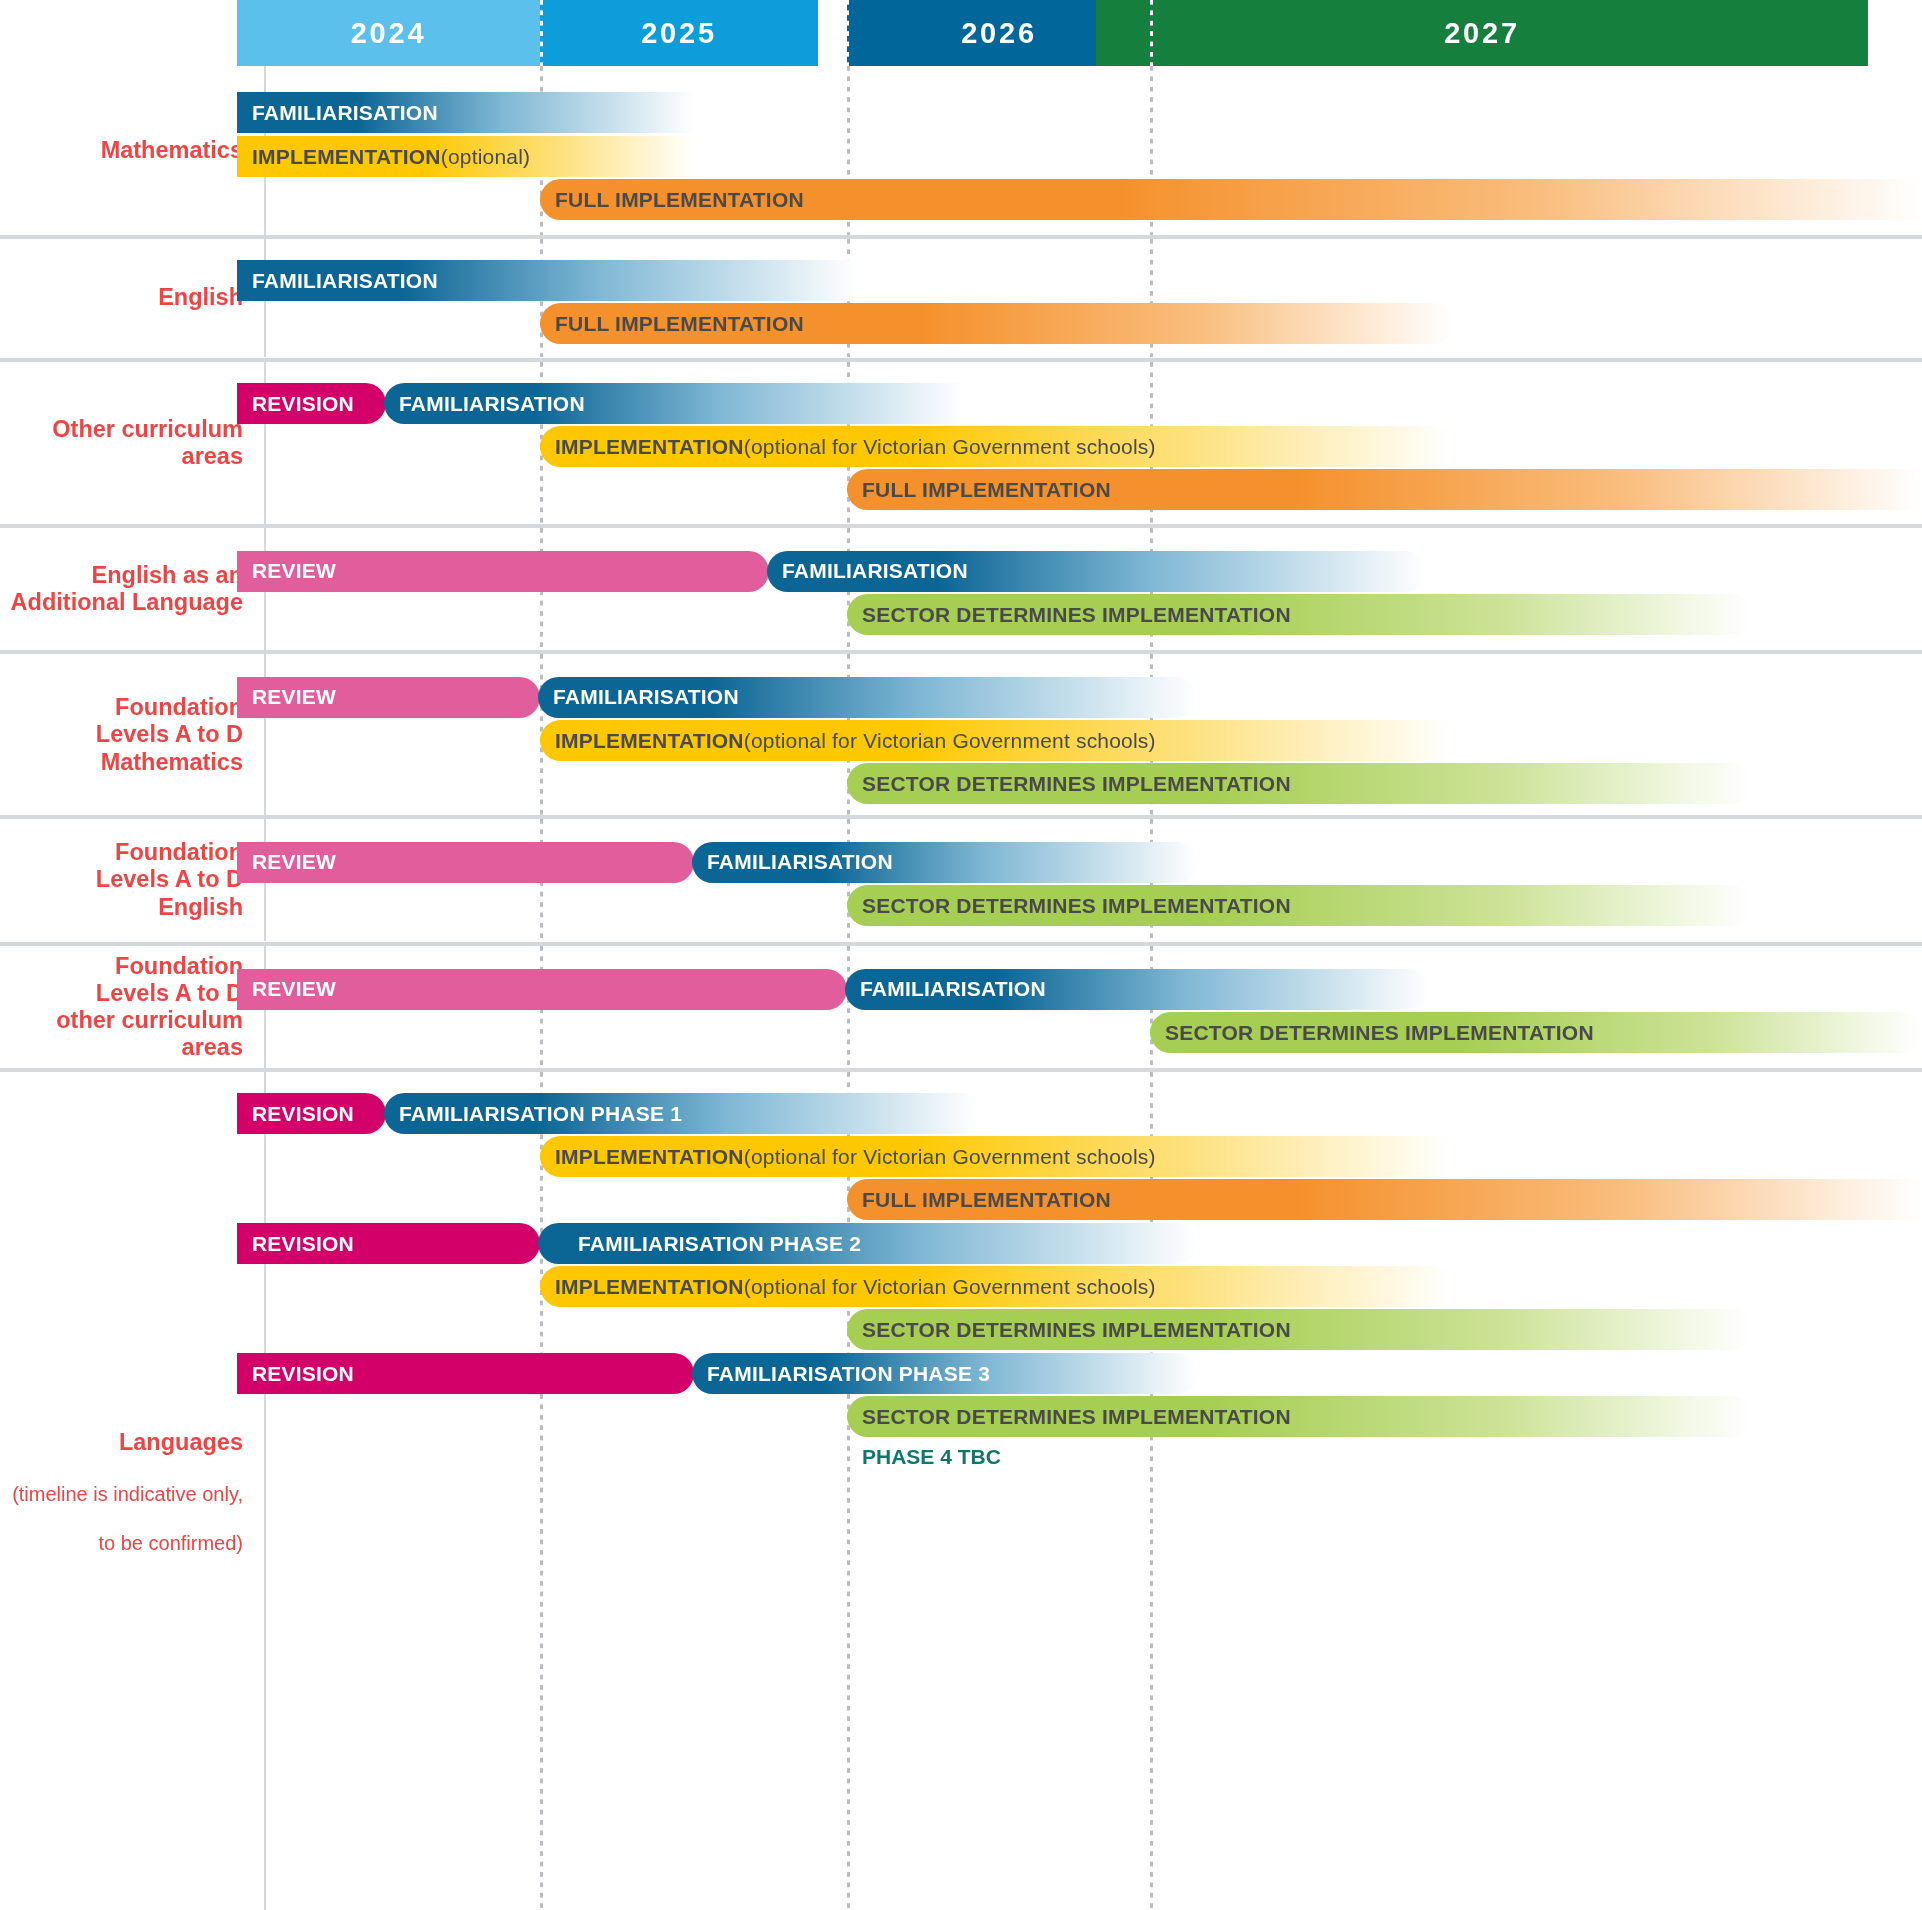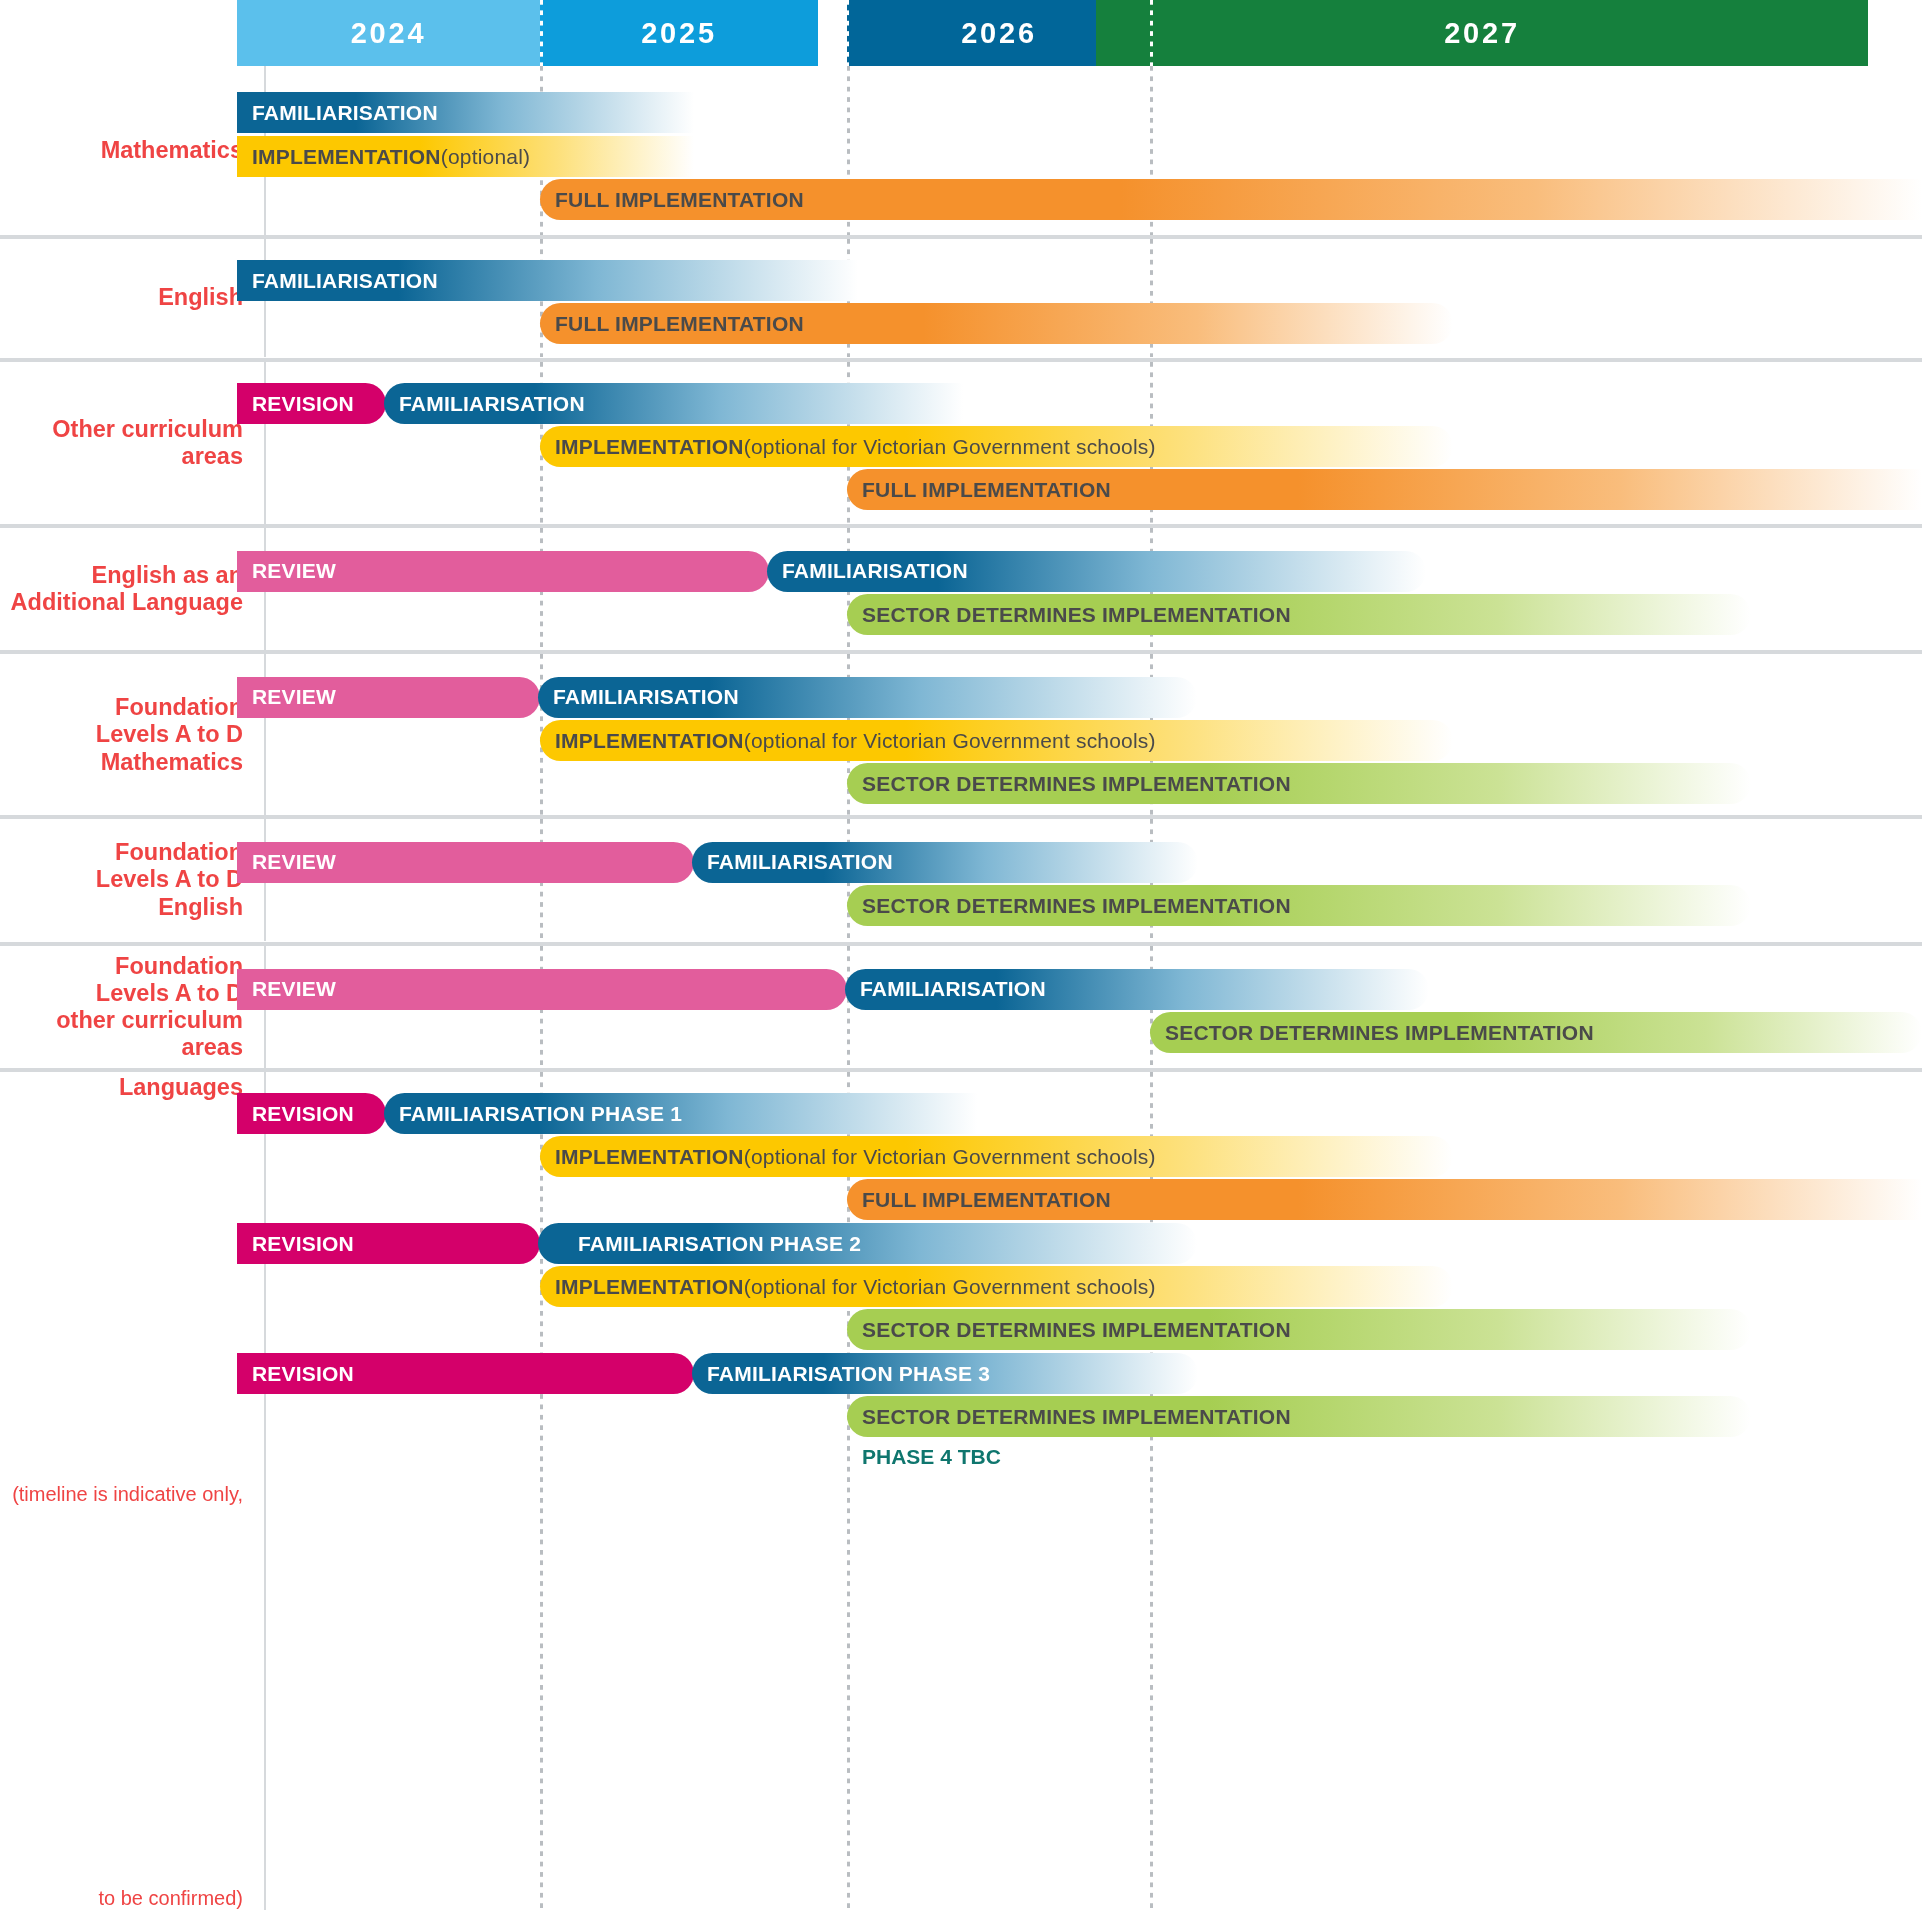--- a/index.html
+++ b/index.html
@@ -237,21 +237,21 @@
           </div>
           <div class="bar b-blue cap-l cap-r" style="left: 608px; width: 584px; top: 22.6px;">
             <span>FAMILIARISATION</span>
           </div>
           <div class="bar b-green cap-l cap-r" style="left: 913px; width: 772px; top: 66px;">
             <span>SECTOR DETERMINES IMPLEMENTATION</span>
           </div>
         </div>
       </div>
       <div class="group" style="top: 1068px; height: 843px;">
-        <div class="glabel" style="justify-content: space-between; padding-top: 2px; gap: 26px;">
+        <div class="glabel" style="justify-content: center; padding-top: 2px; gap: 26px;">
           <div>Languages</div>
           <div class="sub">(timeline is indicative only,</div>
           <div class="sub">to be confirmed)</div>
         </div>
         <div class="track">
           <div class="vline" style="left: 303px;"></div>
           <div class="vline" style="left: 610px;"></div>
           <div class="vline" style="left: 913px;"></div>
           <div class="bar b-magenta cap-r" style="left: 0px; width: 149px; top: 21px;">
             <span>REVISION</span>

